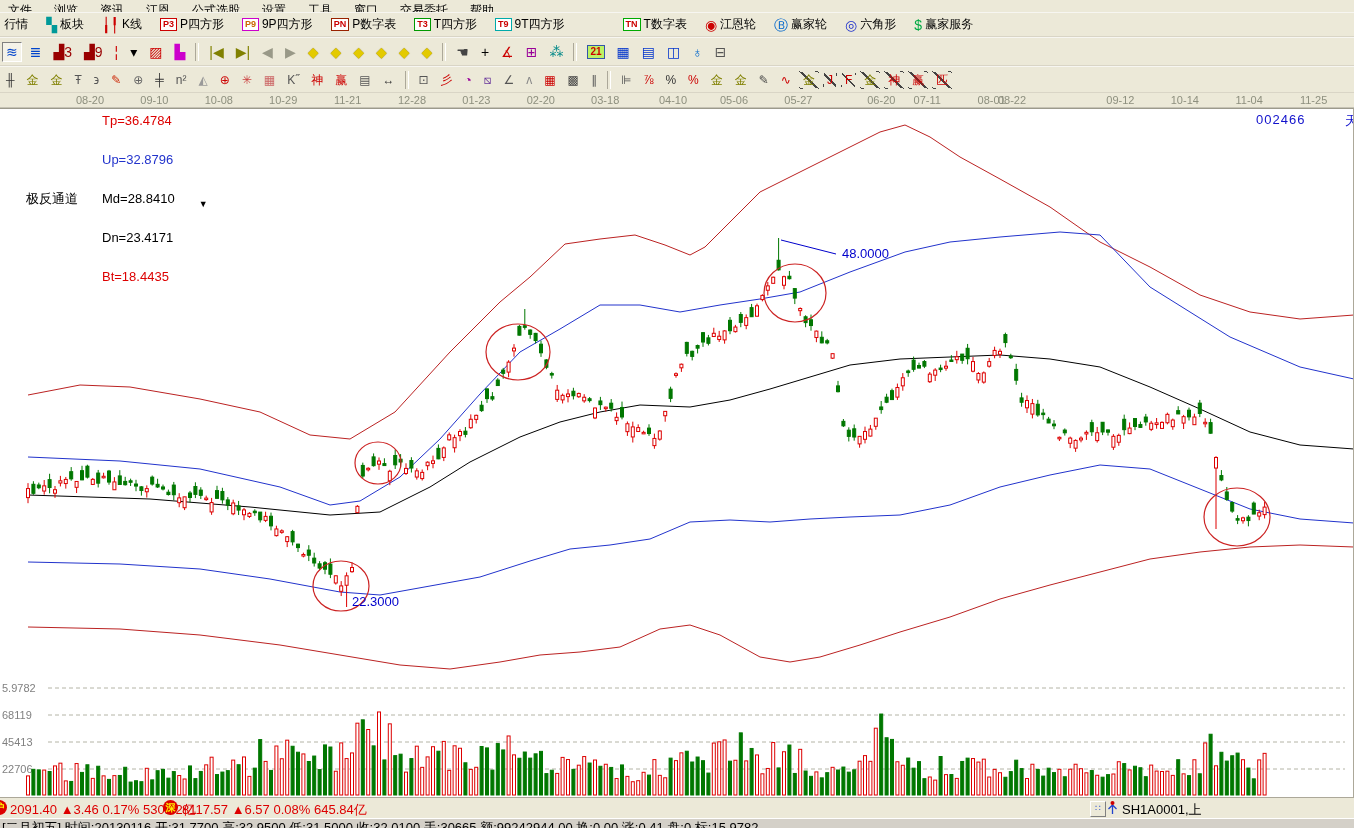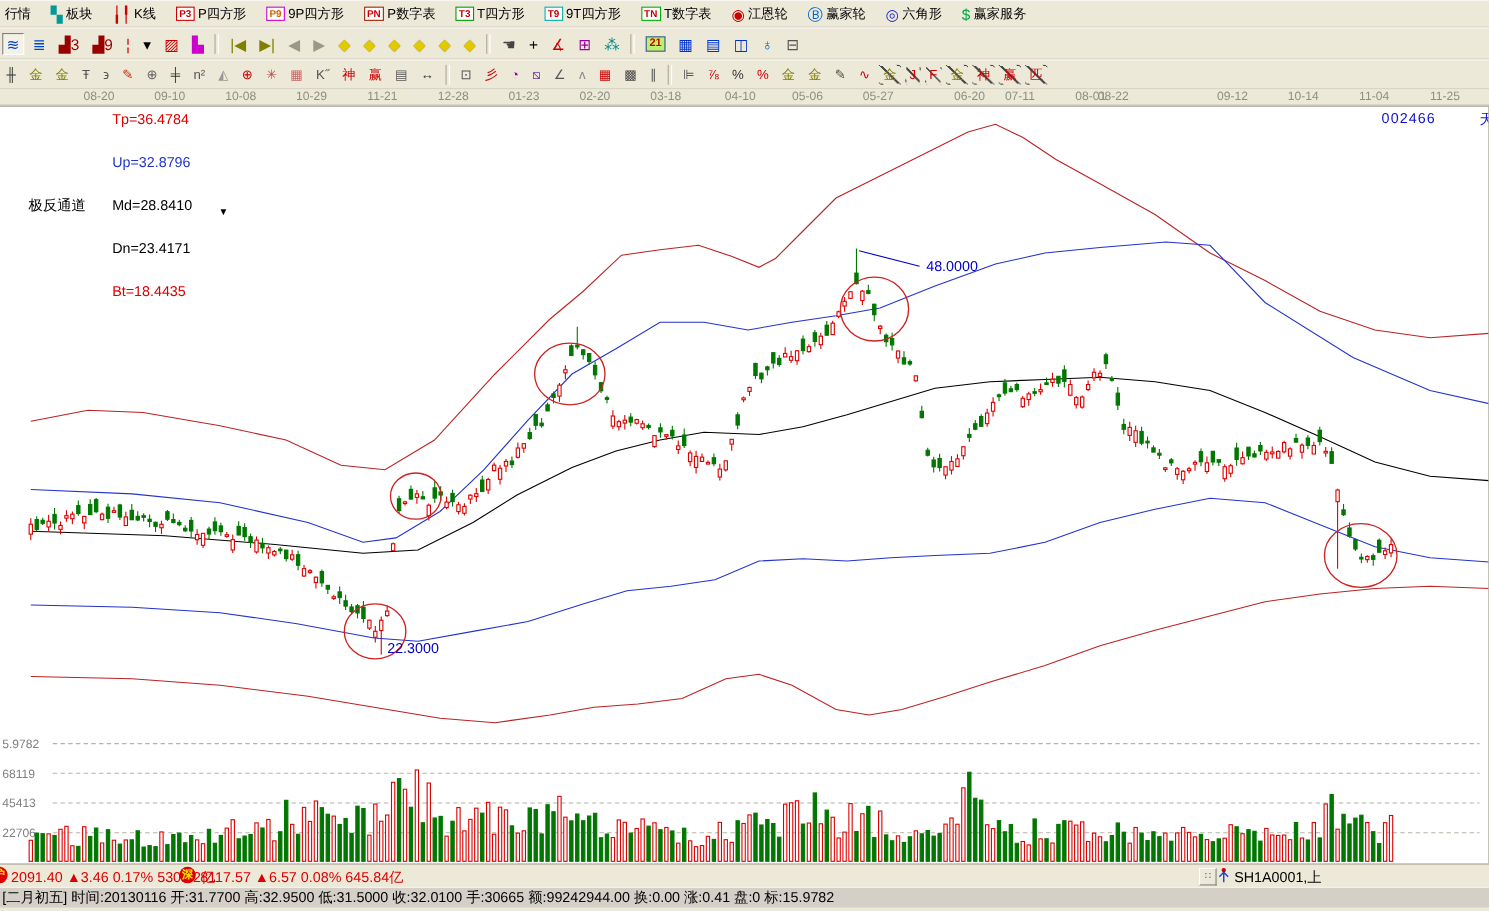--- a/index.html
+++ b/index.html
@@ -54,20 +54,21 @@
   .antenna{position:absolute;left:1106px;top:2px;}
   .linklbl{position:absolute;left:1122px;top:3px;color:#000;white-space:nowrap;}
   .status2{height:18px;background:#d4d0c8;border-top:1px solid #fff;font-size:13px;line-height:17px;
            color:#000;white-space:nowrap;overflow:hidden;}
   .status2 span{margin-left:-4px;display:inline-block;padding-left:6px;}
 </style>
 </head>
 <body>
 
 <div class="app">
+  <div class="menubar"><span class="mitem">文件</span><span class="mitem">浏览</span><span class="mitem">资讯</span><span class="mitem">江恩</span><span class="mitem">公式选股</span><span class="mitem">设置</span><span class="mitem">工具</span><span class="mitem">窗口</span><span class="mitem">交易委托</span><span class="mitem">帮助</span></div>
   <div class="tb tb2">
       <span class="tbtn cut">
         <span class="glyph" style="color: rgb(0, 136, 136);">▥</span>
         <span class="lbl">行情</span>
       </span>
       <span class="tbtn">
         <span class="glyph" style="color: rgb(0, 153, 153);">▚</span>
         <span class="lbl">板块</span>
       </span>
       <span class="tbtn">
@@ -88,21 +89,21 @@
       </span>
       <span class="tbtn">
         <span class="badge" style="color: rgb(204, 0, 0); border-color: rgb(0, 153, 0);">T3</span>
         <span class="lbl">T四方形</span>
       </span>
       <span class="tbtn">
         <span class="badge" style="color: rgb(204, 0, 0); border-color: rgb(0, 170, 170);">T9</span>
         <span class="lbl">9T四方形</span>
       </span>
       <span class="tbtn">
-        <span class="badge" style="color: rgb(204, 0, 0); border-color: rgb(0, 170, 0);">TN</span>
+        <span class="badge" style="color: rgb(204, 0, 0); border-color: rgb(0, 170, 0); margin-left: 40px;">TN</span>
         <span class="lbl">T数字表</span>
       </span>
       <span class="tbtn">
         <span class="glyph" style="color: rgb(204, 0, 0);">◉</span>
         <span class="lbl">江恩轮</span>
       </span>
       <span class="tbtn">
         <span class="glyph" style="color: rgb(0, 102, 204);">Ⓑ</span>
         <span class="lbl">赢家轮</span>
       </span>

